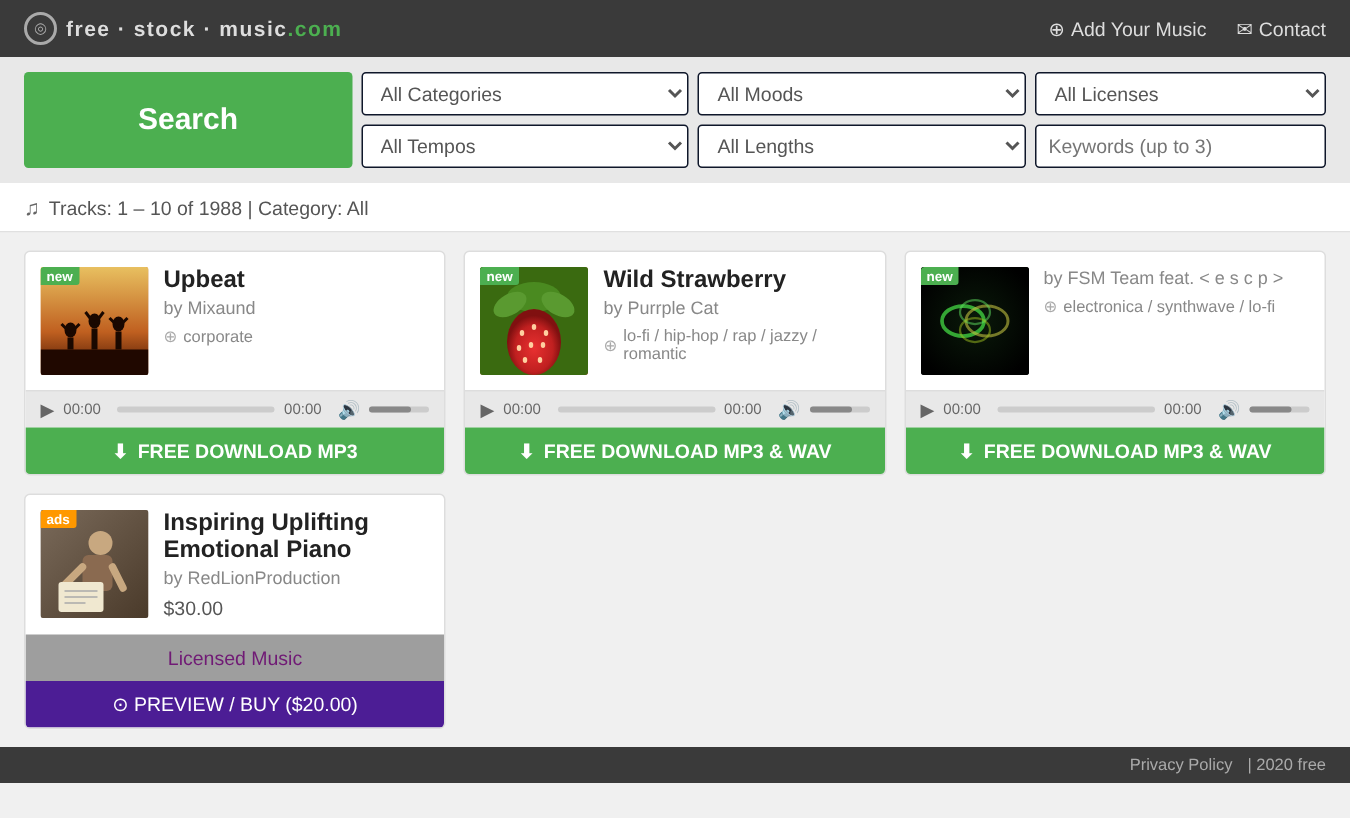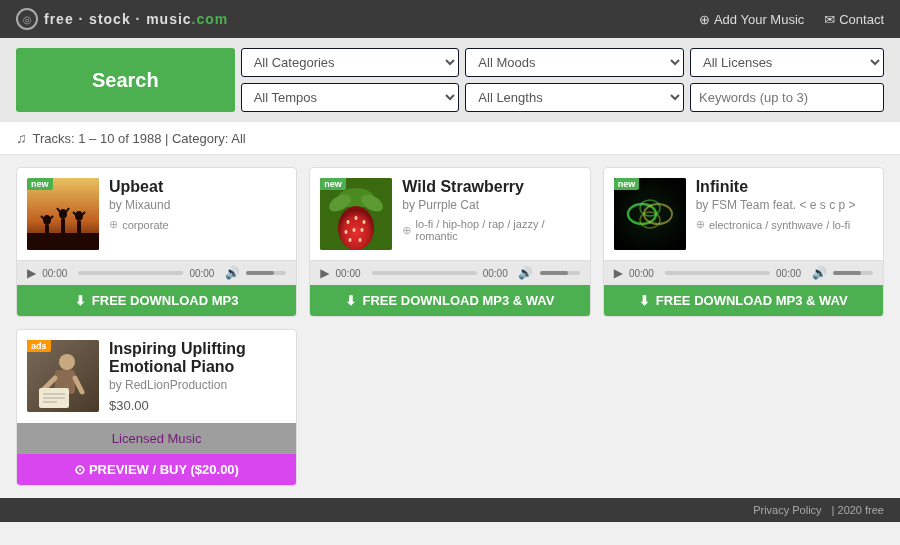--- a/index.html
+++ b/index.html
@@ -253,27 +253,27 @@
       border: none;
       width: 100%;
       padding: 8px;
       font-size: 13px;
       cursor: pointer;
       text-align: center;
     }
 
     
     .preview-btn {
-      background: #d946ef;
+      background: #4c1d95;
       color: #fff;
       border: none;
       width: 100%;
       padding: 8px;
       font-size: 13px;
-      font-weight: bold;
+      font-weight: normal;
       cursor: pointer;
       text-align: center;
       display: flex;
       align-items: center;
       justify-content: center;
       gap: 6px;
     }
 
     
     .footer {
@@ -475,21 +475,20 @@
             <rect width="72" height="72" fill="url(#g3)"></rect>
 
             <ellipse cx="28" cy="36" rx="14" ry="10" fill="none" stroke="#40cc40" stroke-width="2.5" opacity="0.8"></ellipse>
             <ellipse cx="44" cy="36" rx="14" ry="10" fill="none" stroke="#c0c040" stroke-width="2" opacity="0.6"></ellipse>
             <ellipse cx="36" cy="30" rx="10" ry="8" fill="none" stroke="#60dd60" stroke-width="1.5" opacity="0.5"></ellipse>
             <ellipse cx="36" cy="42" rx="10" ry="8" fill="none" stroke="#a0c020" stroke-width="1.5" opacity="0.5"></ellipse>
           </svg>
         </div>
       </div>
       <div class="track-info">
-        <div class="track-title">Infinite</div>
         <div class="track-artist">by FSM Team feat. &lt; e s c p &gt;</div>
         <div class="track-tags">
           <span class="tag-icon">⊕</span>
           <span>electronica / synthwave / lo-fi</span>
         </div>
       </div>
     </div>
     <div class="player-bar">
       <span class="play-btn">▶</span>
       <span class="time-label">00:00</span>

